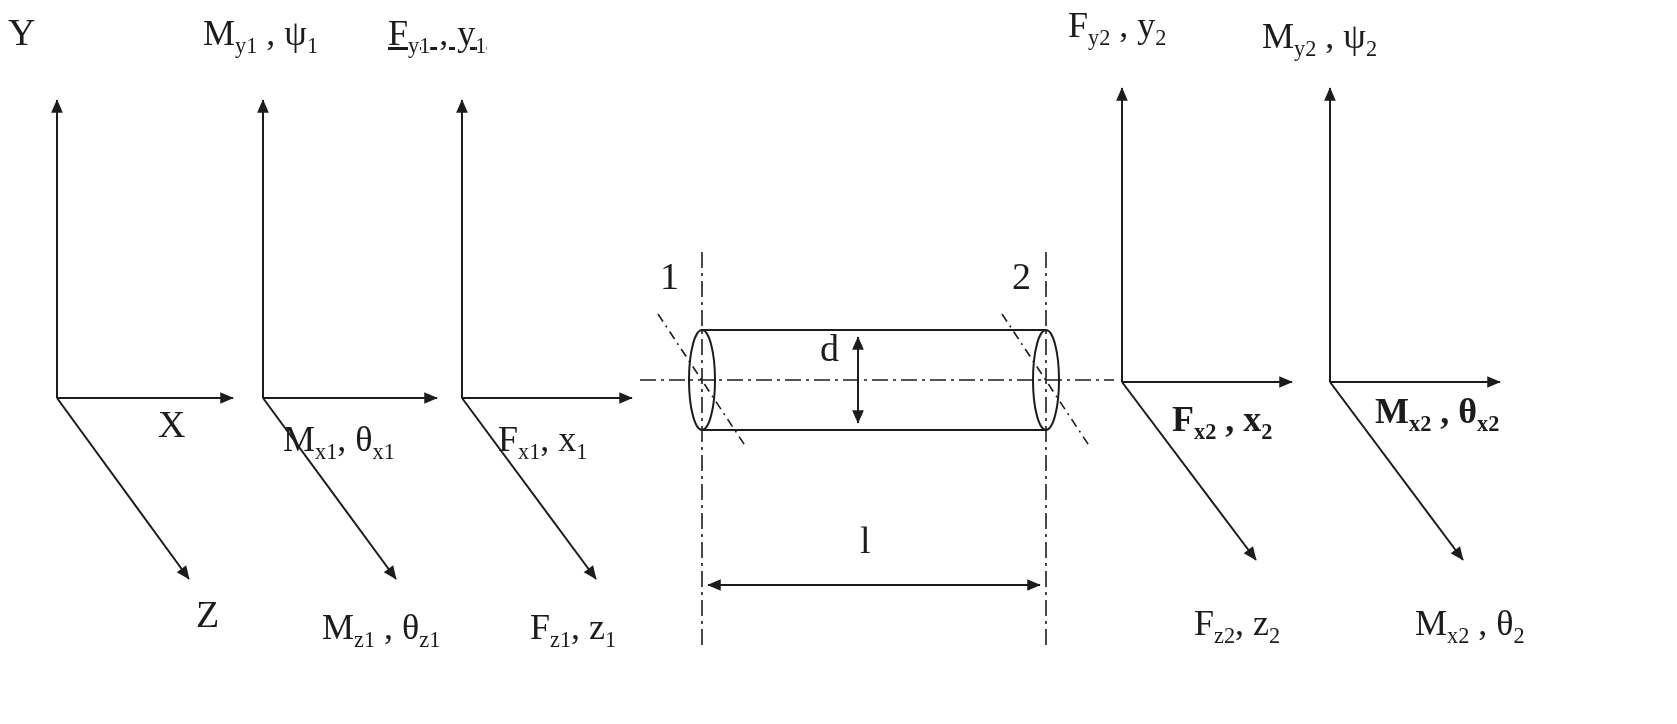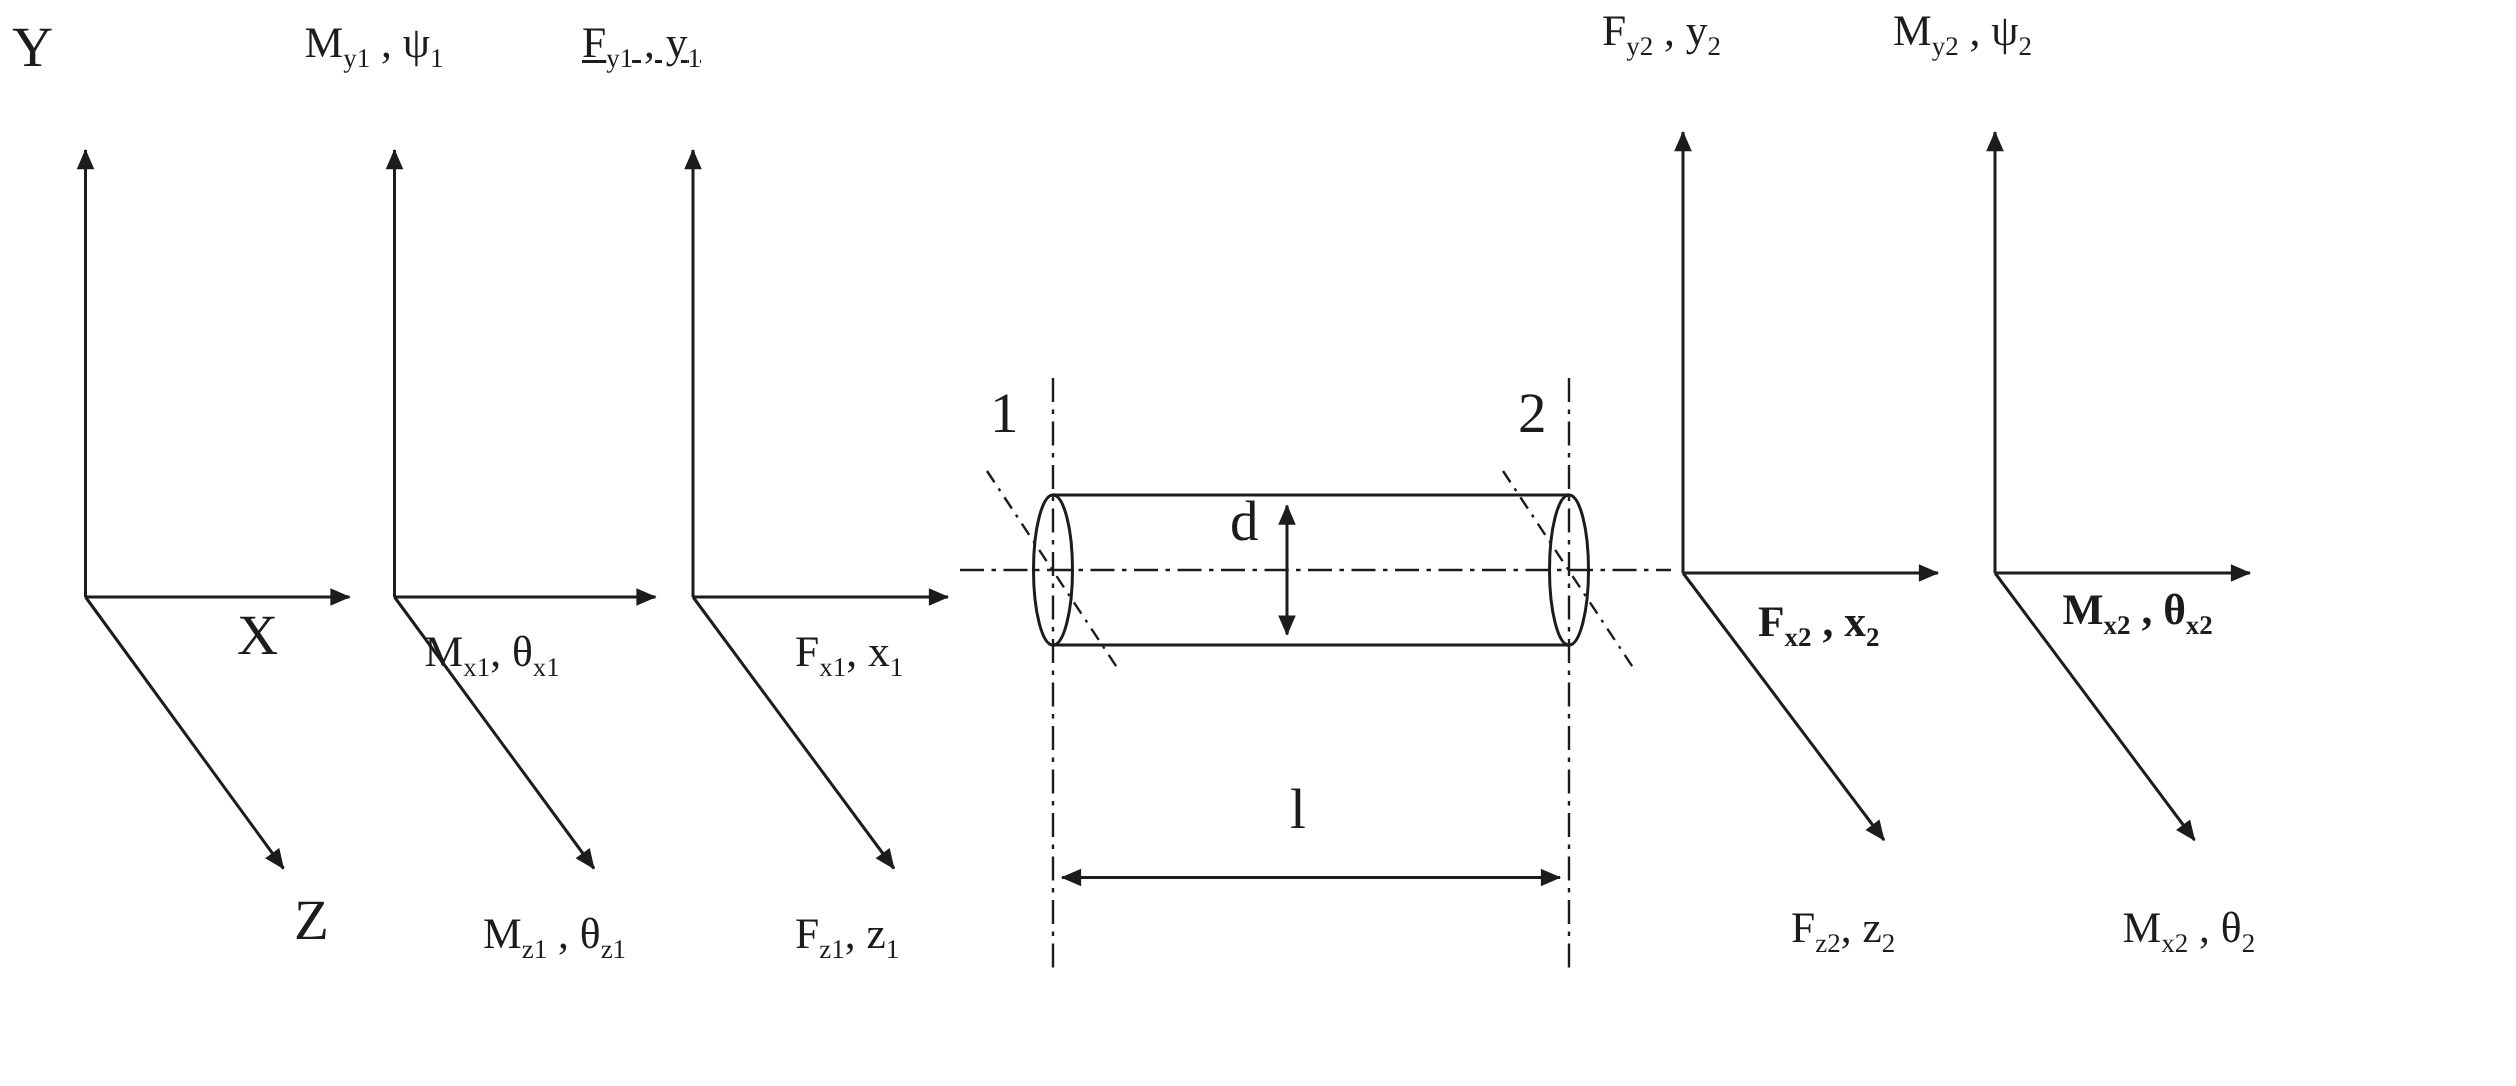--- a/index.html
+++ b/index.html
@@ -8,21 +8,21 @@
     width: 1677px;
     height: 724px;
     background: #ffffff;
     font-family: "Liberation Serif", "DejaVu Serif", serif;
     color: #1c1c1c;
     overflow: hidden;
   }
   #lineart { position: absolute; left: 0; top: 0; }
   .lbl {
     position: absolute;
-    font-size: 29px;
+    font-size: 36px;
     white-space: nowrap;
     color: #1c1c1c;
     line-height: 1.1;
   }
   .lbl sub { font-size: 0.62em; line-height: 0; }
   .big { font-size: 38px; }
 </style>
 </head>
 <body>
 
@@ -77,25 +77,25 @@
       <line x1="1330" y1="382" x2="1330" y2="88" marker-end="url(#ah)"></line>
       <line x1="1330" y1="382" x2="1500" y2="382" marker-end="url(#ah)"></line>
       <line x1="1330" y1="382" x2="1463" y2="560" marker-end="url(#ah)"></line>
     </g>
   </svg>
 
   <div class="lbl big" style="left:8px;   top:12px;">Y</div>
   <div class="lbl" style="left:203px; top:14px;">M<sub>y1</sub> , ψ<sub>1</sub></div>
   <div class="lbl" style="left:388px; top:14px;text-decoration:underline;">F<sub>y1</sub> , y<sub>1</sub></div>
   <div class="lbl" style="left:1068px;top:6px;">F<sub>y2</sub> , y<sub>2</sub></div>
-  <div class="lbl" style="left:1262px;top:6px;">M<sub>y2</sub> , ψ<sub>2</sub></div>
+  <div class="lbl" style="left:1262px;top:17px;">M<sub>y2</sub> , ψ<sub>2</sub></div>
 
   <div class="lbl big" style="left:158px; top:404px;">X</div>
   <div class="lbl" style="left:283px; top:420px;">M<sub>x1</sub>, θ<sub>x1</sub></div>
-  <div class="lbl" style="left:498px; top:420px;margin-left:32px;">F<sub>x1</sub>, x<sub>1</sub></div>
+  <div class="lbl" style="left:498px; top:420px;">F<sub>x1</sub>, x<sub>1</sub></div>
   <div class="lbl" style="left:1172px;top:400px;font-weight:bold;">F<sub>x2</sub> , x<sub>2</sub></div>
   <div class="lbl" style="left:1375px;top:392px;font-weight:bold;">M<sub>x2</sub> , θ<sub>x2</sub></div>
 
   <div class="lbl big" style="left:196px; top:594px;">Z</div>
   <div class="lbl" style="left:322px; top:608px;">M<sub>z1</sub> , θ<sub>z1</sub></div>
   <div class="lbl" style="left:530px; top:608px;">F<sub>z1</sub>, z<sub>1</sub></div>
   <div class="lbl" style="left:1194px;top:604px;">F<sub>z2</sub>, z<sub>2</sub></div>
   <div class="lbl" style="left:1375px;top:604px;margin-left:40px;">M<sub>x2</sub> , θ<sub>2</sub></div>
 
   <div class="lbl big" style="left:660px; top:256px;">1</div>

